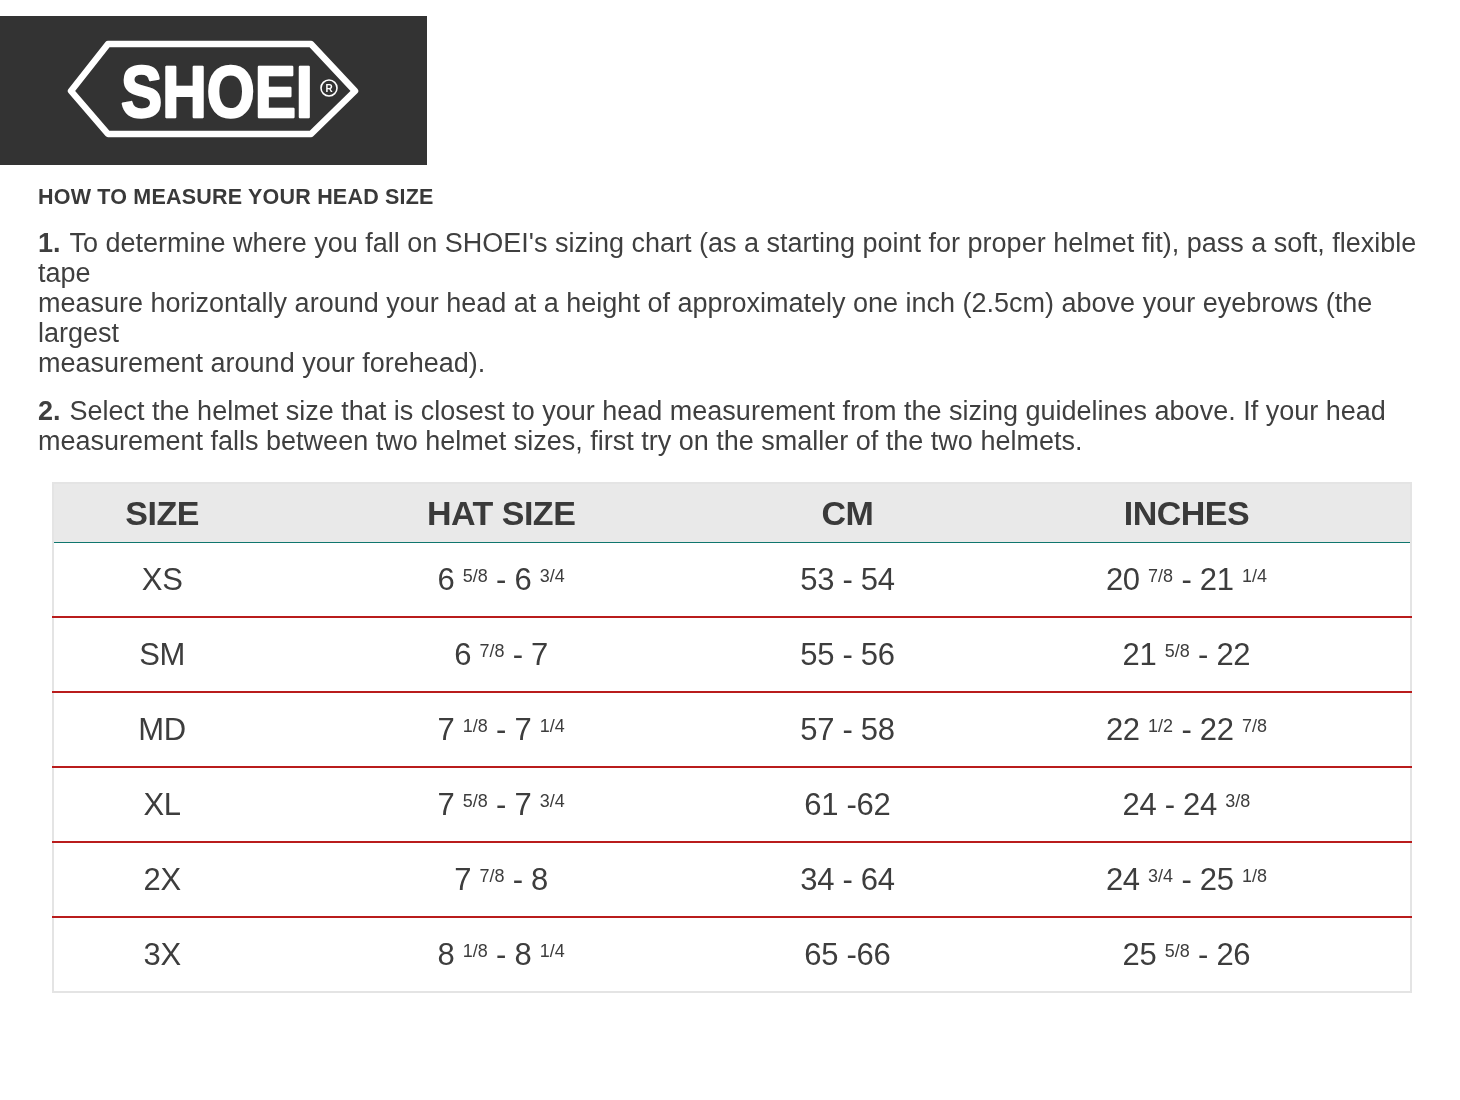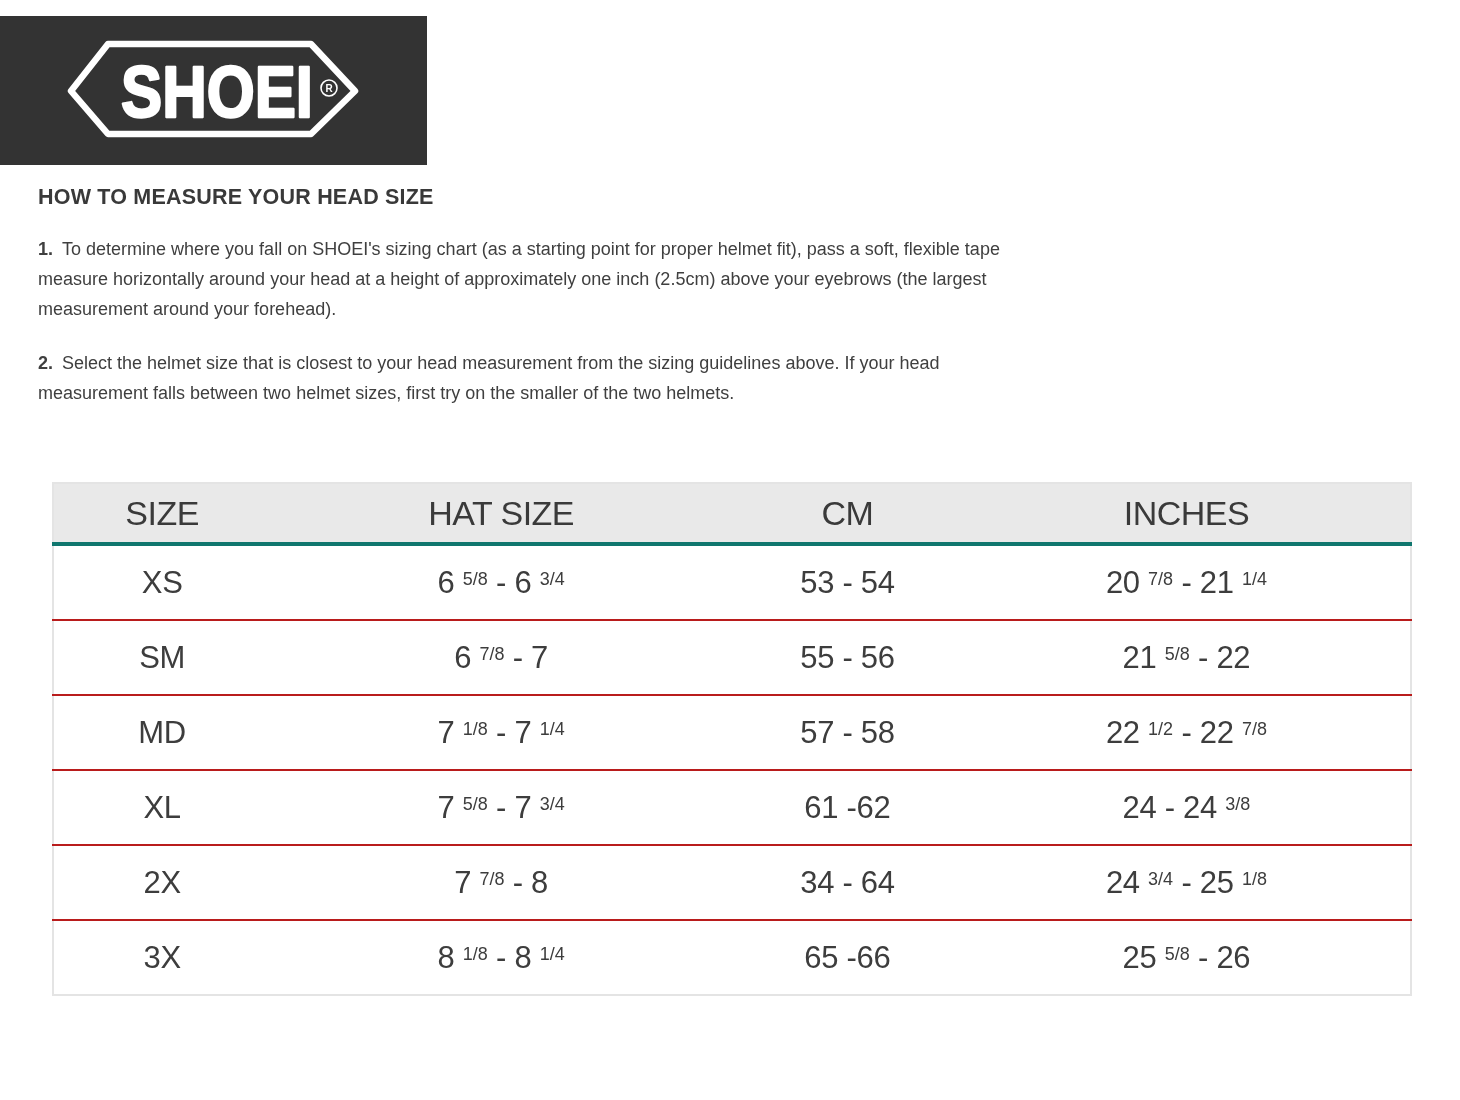--- a/index.html
+++ b/index.html
@@ -16,32 +16,32 @@
     position:absolute;left:427px;right:0;top:0;height:145px;background:#e9e9e9;
     display:flex;align-items:center;justify-content:center;padding-left:265px;box-sizing:border-box;
   }
   .page-title{
     font-size:74px;font-weight:400;color:#3b3b3b;white-space:nowrap;
     transform:scaleX(0.86);letter-spacing:0;
   }
   
   .instructions{position:absolute;top:145px;left:0;width:1460px;padding:40px 40px 0 38px;box-sizing:border-box;}
   .instr-heading{margin:0;font-size:21.5px;font-weight:bold;color:#393939;letter-spacing:0.2px;}
-  .step{margin-top:24px;font-size:18px;line-height:30px;color:#3f3f3f;}
+  .step{margin-top:18px;font-size:27px;line-height:30px;color:#3f3f3f;}
   .step .step-num{font-weight:bold;margin-right:9px;}
   .step .step-text{white-space:pre-line;}
   
   table.size-chart{
     position:absolute;top:482px;left:52px;width:1360px;
     border-collapse:collapse;border:2px solid #e4e4e4;
     table-layout:fixed;
   }
   table.size-chart th{
-    background:#e9e9e9;height:56px;font-size:34px;font-weight:normal;color:#3a3a3a;
-    letter-spacing:-0.5px;border-bottom:4px solid #0f766e;text-align:center;vertical-align:middle;
+    background:#e9e9e9;height:56px;font-size:34px;font-weight:bold;color:#3a3a3a;
+    letter-spacing:-0.5px;border-bottom:1px solid #0f766e;text-align:center;vertical-align:middle;
   }
   table.size-chart td{
     height:71px;font-size:31px;color:#3d3d3d;text-align:center;vertical-align:middle;
     letter-spacing:-0.3px;background:#ffffff;
   }
   table.size-chart tbody tr + tr td{border-top:2px solid #b91c1c;}
   table.size-chart sup{font-size:0.58em;vertical-align:0.42em;letter-spacing:0;}
 </style>
 </head>
 <body>

